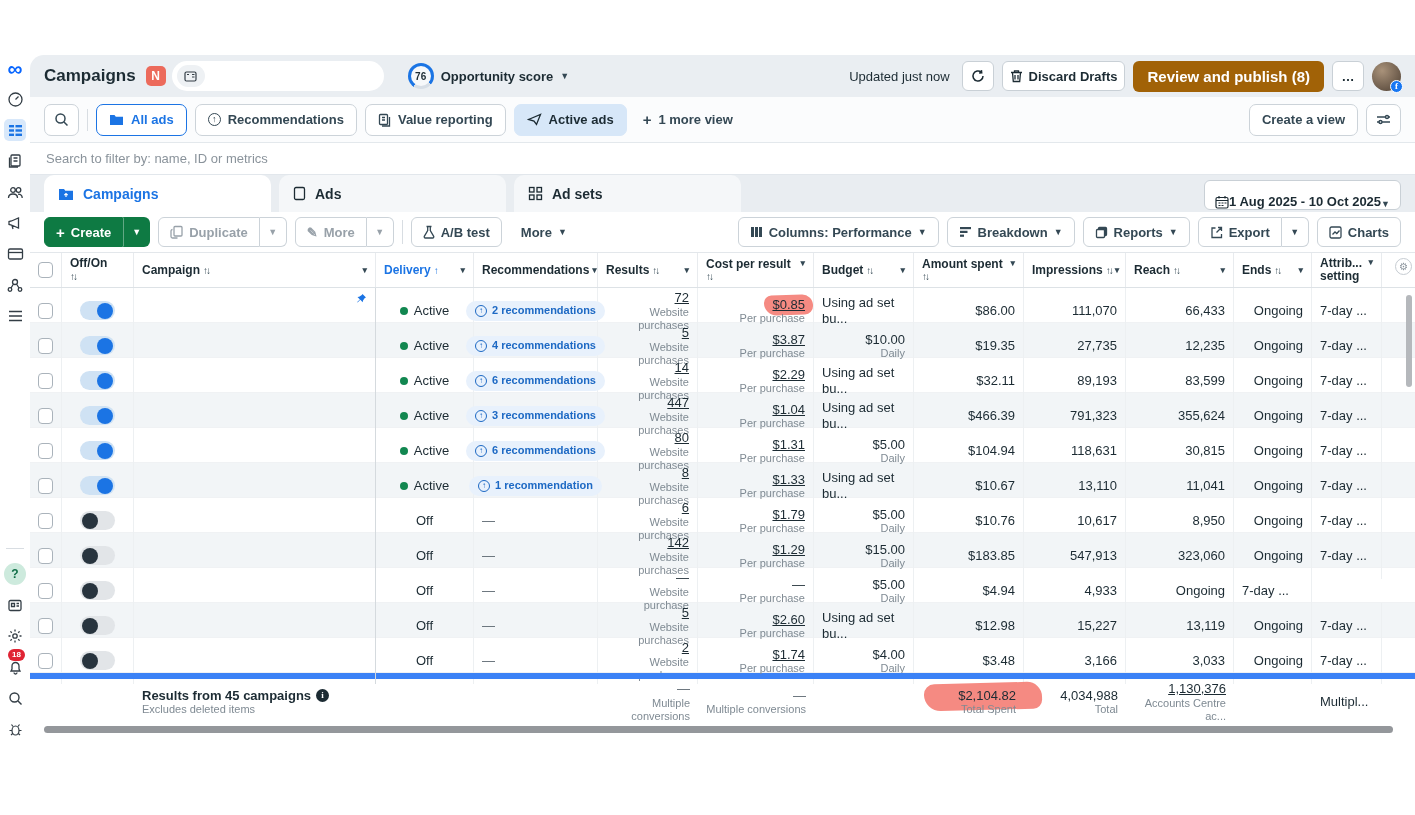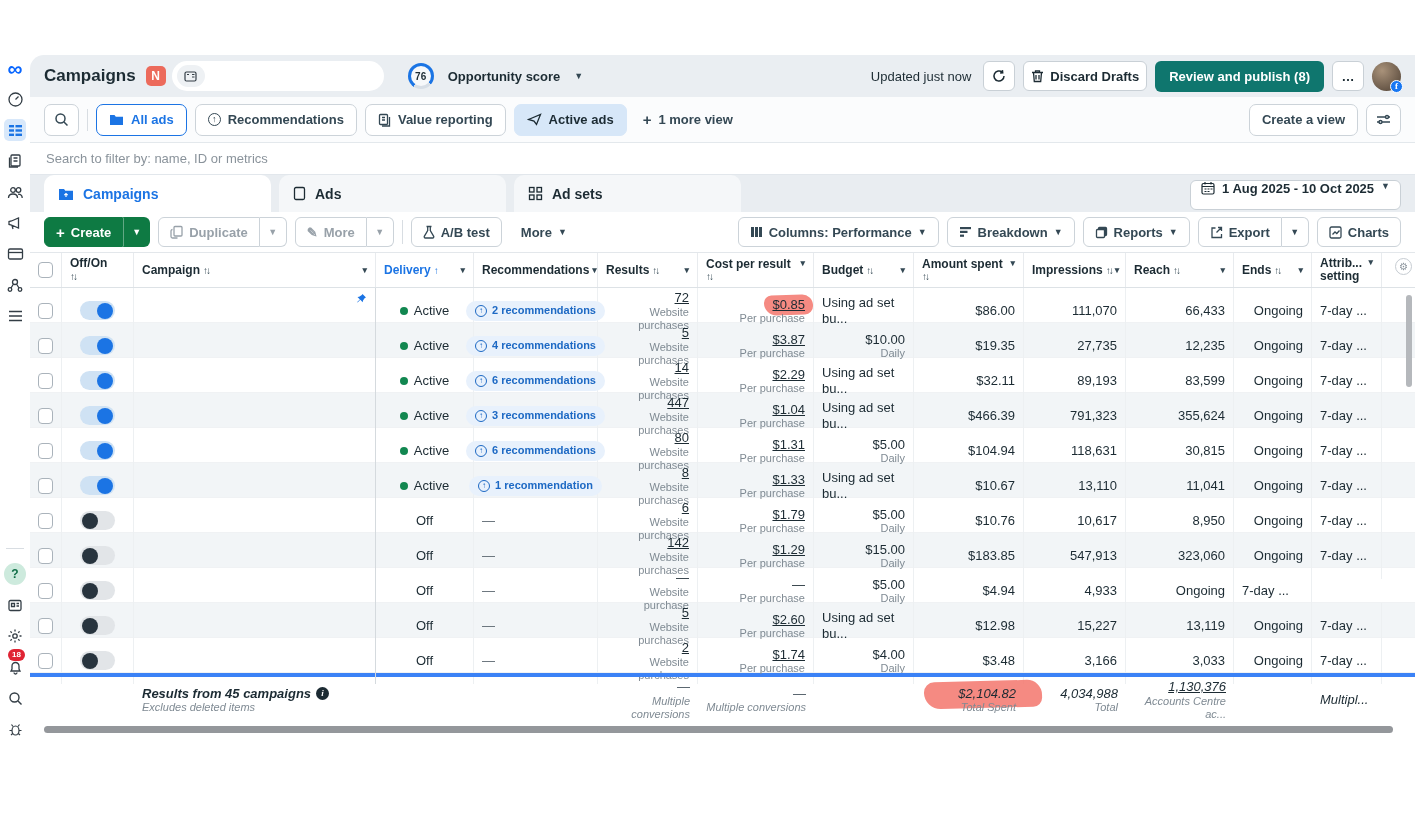--- a/index.html
+++ b/index.html
@@ -19,29 +19,29 @@
   .nbadge{position:absolute;top:-7px;left:4px;background:#e02434;color:#fff;font-size:8px;font-weight:bold;border-radius:8px;padding:1px 4px;line-height:1.2;}
 
   
   .app{position:absolute;left:30px;top:55px;width:1385px;height:685px;background:#eaeef2;border-top-left-radius:14px;overflow:hidden;display:flex;flex-direction:column;}
 
   .topbar{height:42px;display:flex;align-items:center;padding:0 14px;gap:10px;flex:0 0 auto;}
   .pg-title{font-size:17px;font-weight:bold;color:#1c2b33;}
   .badge-n{width:20px;height:20px;background:#ec6a5b;border-radius:5px;color:#fff;font-size:12px;font-weight:bold;display:flex;align-items:center;justify-content:center;}
   .name-pill{width:212px;height:30px;background:#fff;border-radius:16px;display:flex;align-items:center;padding:0 5px;gap:6px;margin-left:-4px;}
   .board-chip{width:28px;height:22px;background:#eef1f4;border-radius:11px;display:flex;align-items:center;justify-content:center;color:#333d45;}
-  .score{display:flex;align-items:center;gap:14px;margin-left:14px;}
+  .score{display:flex;align-items:center;gap:7px;margin-left:14px;}
   .ring{width:26px;height:26px;border-radius:50%;background:conic-gradient(from 215deg,#1b74e4 0 76%,#d7dee6 76% 100%);position:relative;}
   .ring i{position:absolute;inset:3px;background:#f6f8fa;border-radius:50%;display:flex;align-items:center;justify-content:center;font-style:normal;font-size:10px;font-weight:bold;color:#1c2b33;}
   .score b{font-size:13px;color:#1c2b33;}
   .caret{font-size:9px;color:#344854;}
   .top-right{margin-left:auto;display:flex;align-items:center;gap:8px;}
   .updated{font-size:13px;color:#1c2b33;margin-right:4px;}
   .icon-btn{height:30px;min-width:32px;background:#fff;border:1px solid #c9d0d6;border-radius:6px;display:inline-flex;align-items:center;justify-content:center;color:#1c2b33;padding:0 7px;gap:6px;font-size:13px;font-weight:bold;cursor:pointer;}
-  .btn-primary{height:31px;background:#0f766e;color:#fff;border:none;border-radius:6px;font-size:13px;font-weight:bold;padding:0 14px;cursor:pointer;}
+  .btn-primary{height:31px;background:#a16207;color:#fff;border:none;border-radius:6px;font-size:15px;font-weight:bold;padding:0 14px;cursor:pointer;}
   .avatar{width:29px;height:29px;border-radius:50%;background:radial-gradient(circle at 35% 30%,#a9927a,#4d3f33);position:relative;}
   .fb-badge{position:absolute;right:-2px;bottom:-2px;width:13px;height:13px;background:#1877f2;border:1.5px solid #fff;border-radius:50%;color:#fff;font-size:9px;font-weight:bold;display:flex;align-items:center;justify-content:center;font-family:"Liberation Serif",serif;}
 
   
   .views{height:46px;background:#fbfcfd;border-bottom:1px solid #e3e8ec;display:flex;align-items:center;padding:0 14px;gap:8px;flex:0 0 auto;}
   .vbtn{height:32px;background:#fff;border:1px solid #ccd3d9;border-radius:7px;display:inline-flex;align-items:center;gap:7px;padding:0 12px;font-size:13px;font-weight:bold;color:#344854;cursor:pointer;}
   .vbtn.allads{border-color:#1b74e4;color:#1b74e4;}
   .vbtn.active-view{background:#d7e7f8;border-color:#d7e7f8;color:#1c2b33;}
   .vsep{width:1px;height:22px;background:#d8dde2;}
   .more-view{display:inline-flex;align-items:center;gap:7px;font-size:13px;font-weight:bold;color:#344854;padding:0 8px;cursor:pointer;}
@@ -49,21 +49,21 @@
 
   
   .filterbar{height:32px;background:#fff;border-bottom:1px solid #e2e7ec;flex:0 0 auto;display:flex;}
   .filterbar input{flex:1;border:none;outline:none;padding:0 16px;font-size:13px;color:#3b82f6;font-family:"Liberation Sans",sans-serif;}
   .filterbar input::placeholder{color:#8a939b;}
 
   
   .levels{height:37px;background:#e9edf1;display:flex;align-items:flex-end;padding:0 0 0 14px;position:relative;flex:0 0 auto;}
   .ltab{width:227px;height:37px;display:flex;align-items:center;gap:9px;padding:0 14px;border-radius:10px 10px 0 0;font-size:14px;font-weight:bold;color:#1c2b33;background:rgba(255,255,255,.55);margin-right:8px;cursor:pointer;}
   .ltab.sel{background:#fff;color:#1b74e4;}
-  .date-btn{position:absolute;right:14px;top:5px;height:30px;background:#fff;border:1px solid #c9d0d6;border-radius:6px;display:inline-flex;align-items:flex-start;gap:7px;padding:0 10px;font-size:13px;font-weight:bold;color:#1c2b33;cursor:pointer;}
+  .date-btn{position:absolute;right:14px;top:5px;height:30px;background:#fff;border:1px solid #c9d0d6;border-radius:6px;display:inline-flex;align-items:flex-end;padding:0 10px;font-size:13px;font-weight:bold;color:#1c2b33;cursor:pointer;}
 
   
   .card{flex:1;background:#fff;display:flex;flex-direction:column;position:relative;}
   .toolbar{height:40px;display:flex;align-items:center;padding:0 14px;gap:8px;flex:0 0 auto;}
   .btn{height:30px;border:1px solid #ccd3d9;background:#fff;border-radius:6px;display:inline-flex;align-items:center;gap:6px;padding:0 11px;font-size:13px;font-weight:bold;color:#344854;cursor:pointer;}
   .btn.dis{color:#98a1a9;}
   .split{display:inline-flex;}
   .split .main{border-radius:6px 0 0 6px;}
   .split .chev{border-radius:0 6px 6px 0;border-left:none;width:27px;padding:0;justify-content:center;}
   .btn.green{background:#0e7a43;border-color:#0e7a43;color:#fff;}
@@ -99,21 +99,21 @@
   .dot{width:8px;height:8px;border-radius:50%;background:#128750;display:inline-block;flex:0 0 auto;}
   .pill{display:inline-flex;align-items:center;gap:5px;background:#e8f1fc;border-radius:12px;padding:3px 9px;font-size:11px;font-weight:bold;color:#1d69c4;cursor:pointer;white-space:nowrap;}
   .circ{width:12px;height:12px;border:1.2px solid currentColor;border-radius:50%;display:inline-flex;align-items:center;justify-content:center;font-size:8px;line-height:1;}
   .dash{color:#5b6770;}
   .pin{position:absolute;right:8px;top:5px;color:#1b74e4;}
   .hl{position:relative;z-index:0;}
   .hl::before{content:"";position:absolute;inset:-2px -8px -2px -8px;background:#f3766c;opacity:.85;border-radius:9px 13px 10px 15px;transform:rotate(-2deg);z-index:-1;}
   .hl2{position:relative;z-index:0;}
   .hl2::before{content:"";position:absolute;inset:-5px -26px -6px -34px;background:#f3766c;opacity:.85;border-radius:14px 20px 12px 22px;transform:rotate(-1.5deg);z-index:-1;}
 
-  .tfoot{height:46px;border-top:4px solid #3b82f6;font-style:italic;}
+  .tfoot{height:46px;border-top:6px solid #3b82f6;}
   .tfoot .td{border-right:none;}
   .ft-title{font-size:13px;font-weight:bold;color:#1c2b33;display:flex;align-items:center;gap:5px;}
   .info-dot{width:13px;height:13px;border-radius:50%;background:#1c2b33;color:#fff;font-size:9px;font-weight:bold;display:inline-flex;align-items:center;justify-content:center;font-family:"Liberation Serif",serif;}
 
   
   .hscroll{position:absolute;left:14px;right:22px;bottom:6px;height:8px;}
   .hthumb{height:7px;background:#94979b;border-radius:4px;width:100%;}
   .vthumb{position:absolute;right:3px;top:240px;width:6px;height:92px;background:#b5b8bc;border-radius:3px;z-index:4;}
   .gearcirc{position:absolute;right:3px;top:203px;width:17px;height:17px;border:1px solid #c6ccd2;background:#fff;border-radius:50%;display:flex;align-items:center;justify-content:center;font-size:10px;color:#8a939b;z-index:4;}
 </style>

